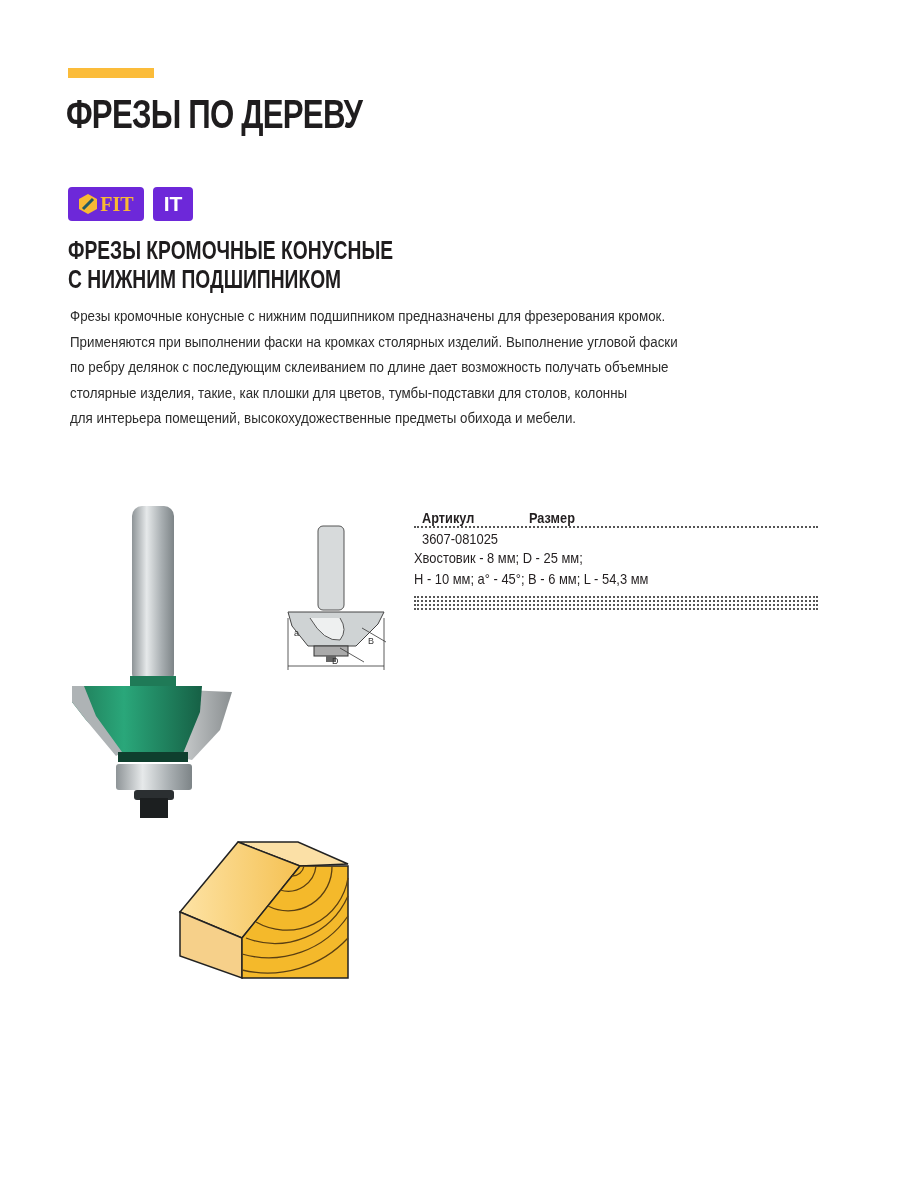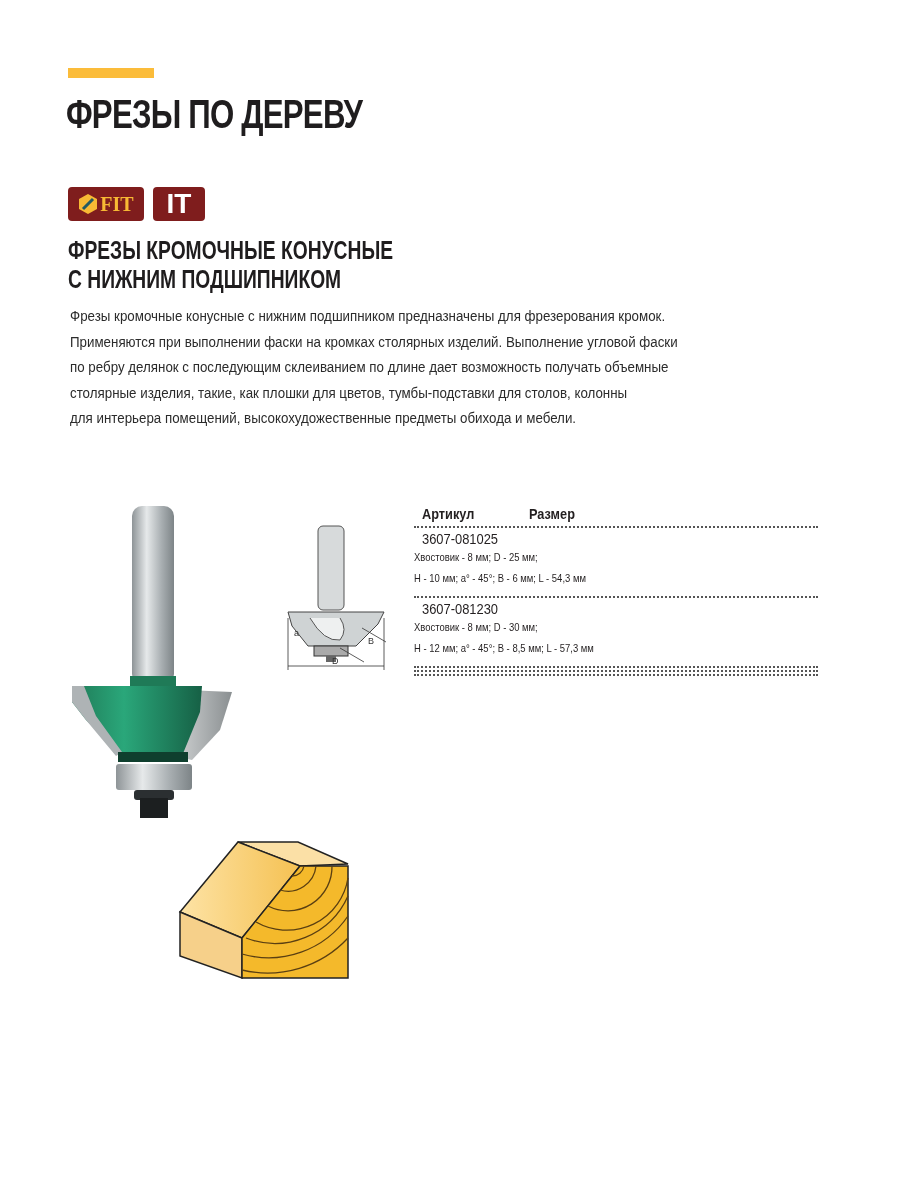--- a/index.html
+++ b/index.html
@@ -3,40 +3,40 @@
   <meta charset="utf-8">
   <style>
     html, body { margin: 0; padding: 0; background: #ffffff; }
     body { width: 900px; height: 1200px; position: relative; overflow: hidden;
            font-family: "Liberation Sans", sans-serif; color: #231f20; }
     .accent-bar { position: absolute; left: 68px; top: 68px; width: 86px; height: 10px; background: #fbbc3a; }
     .page-title { position: absolute; left: 66px; top: 90px; margin: 0;
       font-family: "Liberation Sans", sans-serif; font-weight: bold; font-size: 40px;
       letter-spacing: -1px; transform: scaleX(0.78); transform-origin: left top; color: #1f1d1e; line-height: 48px; }
     .badges { position: absolute; left: 68px; top: 187px; display: flex; gap: 9px; }
-    .badge { height: 34px; background: #7f1d1d; border-radius: 4px; display: flex; align-items: center; justify-content: center; }
+    .badge { height: 34px; background: #6d28d9; border-radius: 4px; display: flex; align-items: center; justify-content: center; }
     .badge-fit { width: 76px; }
-    .badge-it { width: 52px; color: #fff; font-weight: bold; font-size: 28px; }
+    .badge-it { width: 40px; color: #fff; font-weight: bold; font-size: 21px; }
     .badge-fit .fit-text { color: #f8b934; font-family: "Liberation Serif", serif; font-weight: bold; font-size: 20px; margin-left: 2px; }
     .section-title { position: absolute; left: 68px; top: 236px; margin: 0;
       font-weight: bold; font-size: 26px; line-height: 29px; color: #1f1d1e;
       transform: scaleX(0.74); transform-origin: left top; white-space: nowrap; }
     .description { position: absolute; left: 70px; top: 303px; width: 720px; margin: 0;
       font-size: 15.5px; line-height: 25.5px; color: #2b2b2b; transform: scaleX(0.86); transform-origin: left top; width: 840px; }
     .product-photo { position: absolute; left: 64px; top: 480px; }
     .schematic { position: absolute; left: 278px; top: 520px; }
     .wood-profile { position: absolute; left: 176px; top: 838px; }
     .spec-table { position: absolute; left: 414px; top: 500px; width: 404px; }
-    .spec-head { display: flex; height: 26px; align-items: center; font-weight: bold; font-size: 15px; }
+    .spec-head { display: flex; height: 26px; align-items: flex-end; font-weight: bold; font-size: 15px; }
     .spec-head span { transform: scaleX(0.85); transform-origin: left center; display: inline-block; }
     .col-art { width: 115px; padding-left: 8px; box-sizing: border-box; }
     .dots { height: 2px; border-top: 2px dotted #555; margin: 0; }
     .spec-row { display: flex; align-items: flex-start; height: 66px; flex-direction: column; }
     .spec-row .art { width: 115px; padding-left: 8px; box-sizing: border-box; font-size: 15px; }
-    .spec-row .size { font-size: 11px; line-height: 21px; }
+    .spec-row .size { font-size: 15px; line-height: 21px; }
     .spec-row .art span, .spec-row .size div { transform: scaleX(0.86); transform-origin: left center; display: block; white-space: nowrap; }
   </style>
 </head>
 <body>
 
 <div class="accent-bar"></div>
 <h1 class="page-title">ФРЕЗЫ ПО ДЕРЕВУ</h1>
 
 <div class="badges">
   <div class="badge badge-fit">
@@ -140,27 +140,18 @@
     <div class="art">
         <span>3607-081025</span>
       </div>
     <div class="size">
       <div>Хвостовик - 8 мм; D - 25 мм;</div>
       <div>H - 10 мм; a° - 45°; B - 6 мм; L - 54,3 мм</div>
     </div>
   </div>
   <div class="dots"></div>
 
-  <div class="spec-row">
-    <div class="art">
-        <span>3607-081230</span>
-      </div>
-    <div class="size">
-      <div>Хвостовик - 8 мм; D - 30 мм;</div>
-      <div>H - 12 мм; a° - 45°; B - 8,5 мм; L - 57,3 мм</div>
-    </div>
-  </div>
   <div class="dots"></div>
 
   <div class="dots"></div>
 
   <div class="dots"></div>
 </div>
 
 </body></html>

